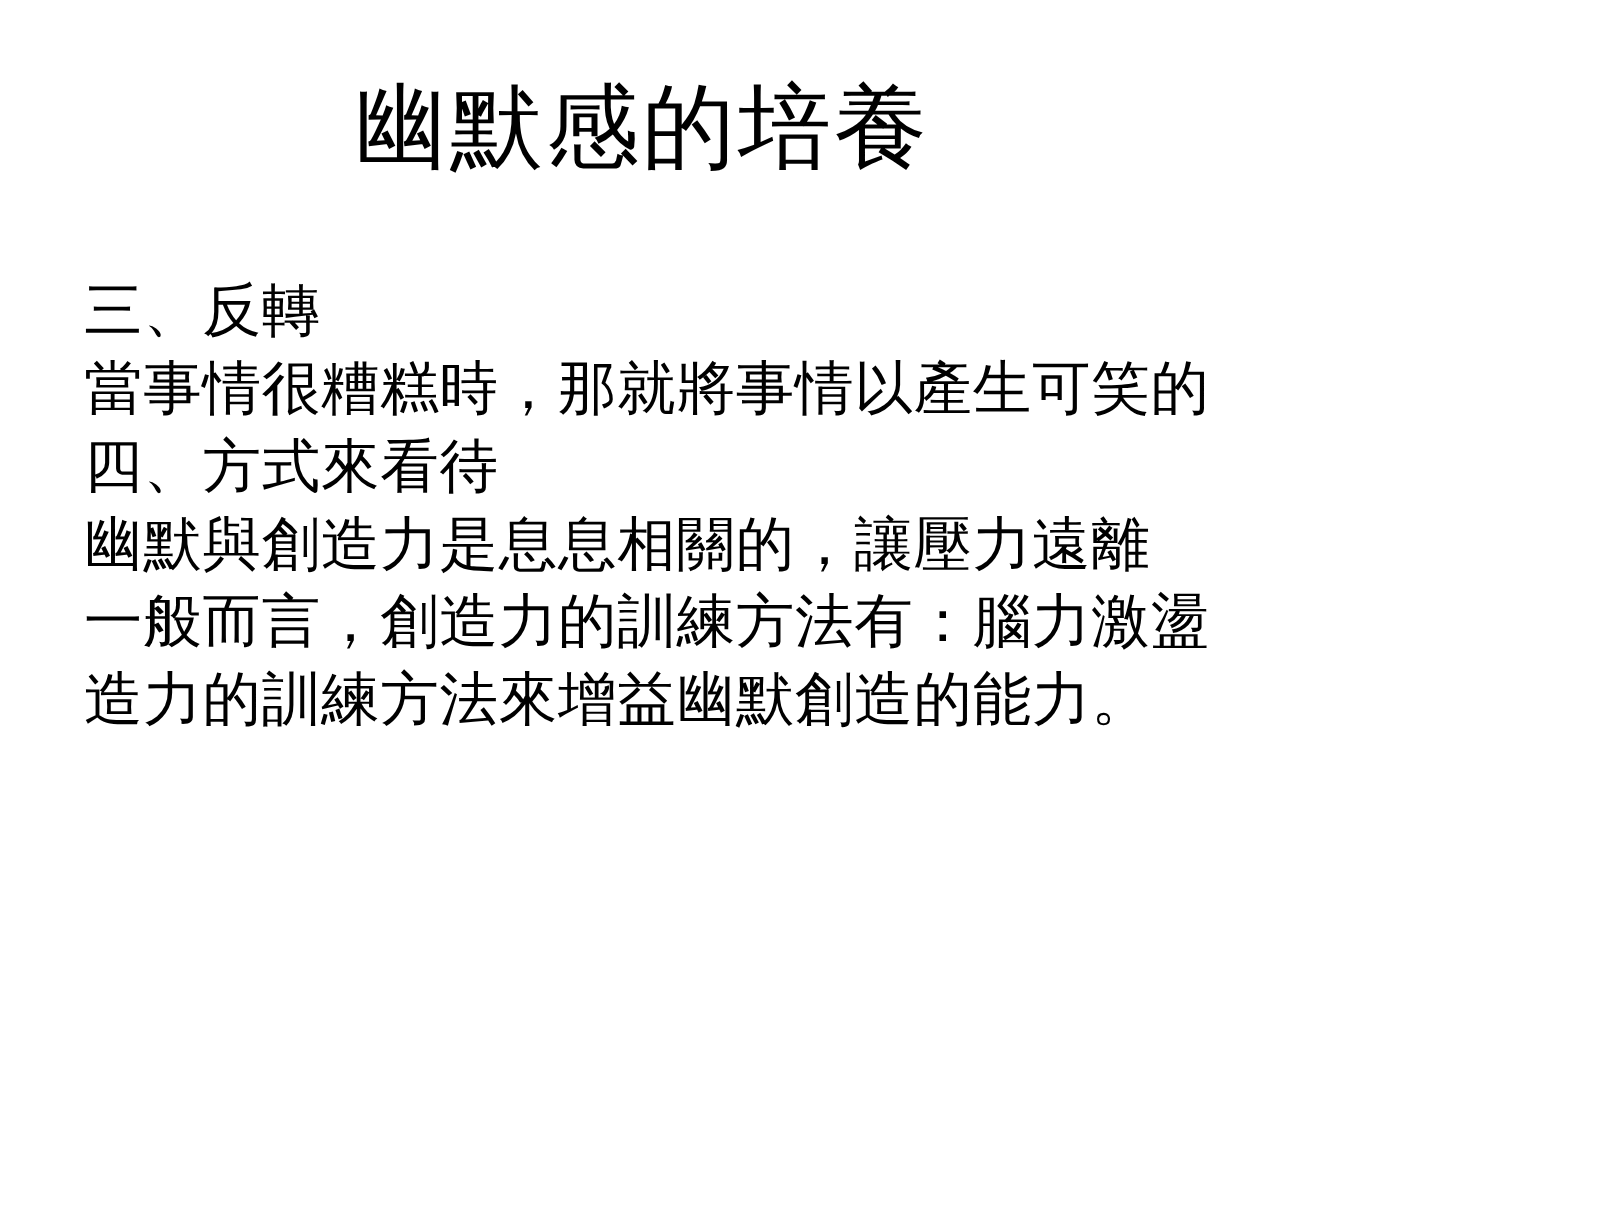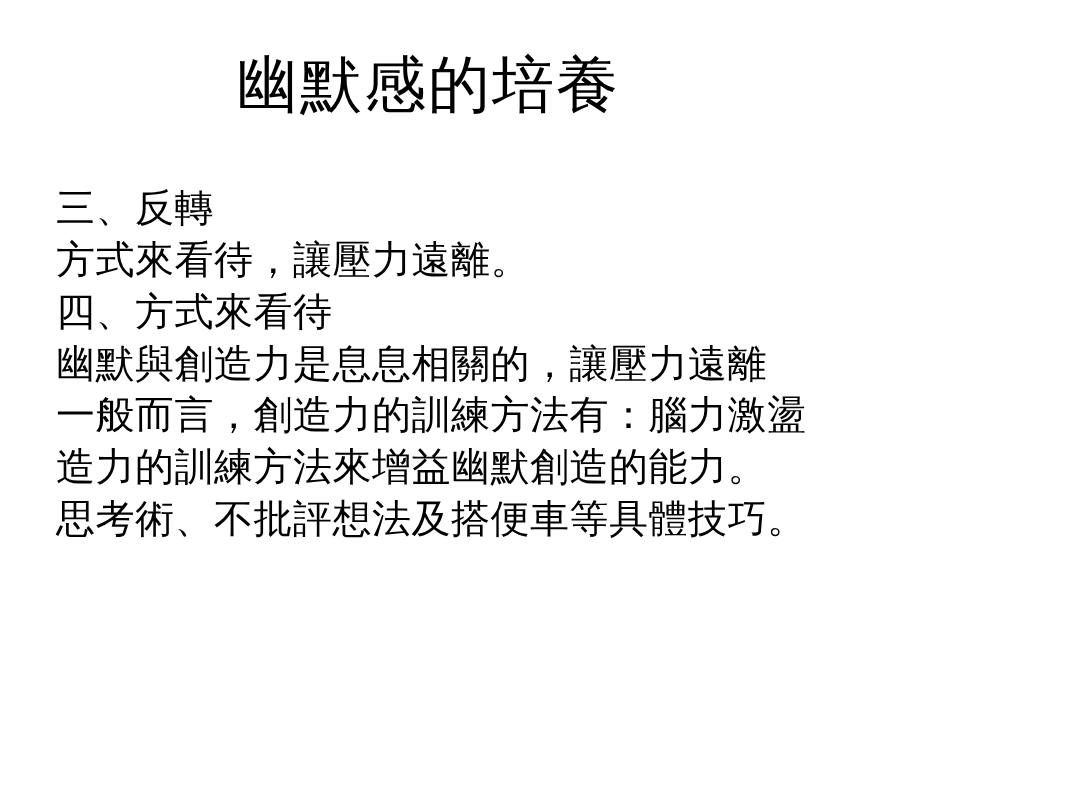--- a/index.html
+++ b/index.html
@@ -50,21 +50,20 @@
 </style>
 </head>
 <body>
 
 <div class="slide">
 
   <div class="slide-title">幽默感的培養</div>
 
   <div class="slide-body">
     <div class="body-line">三、反轉</div>
-    <div class="body-line">方式來看待，讓壓力遠離。</div>
+    <div class="body-line">當事情很糟糕時，那就將事情以產生可笑的</div>
     <div class="body-line">四、方式來看待</div>
     <div class="body-line">幽默與創造力是息息相關的，讓壓力遠離</div>
     <div class="body-line">一般而言，創造力的訓練方法有：腦力激盪</div>
     <div class="body-line">造力的訓練方法來增益幽默創造的能力。</div>
-    <div class="body-line">思考術、不批評想法及搭便車等具體技巧。</div>
   </div>
 
 </div>
 
 </body></html>

